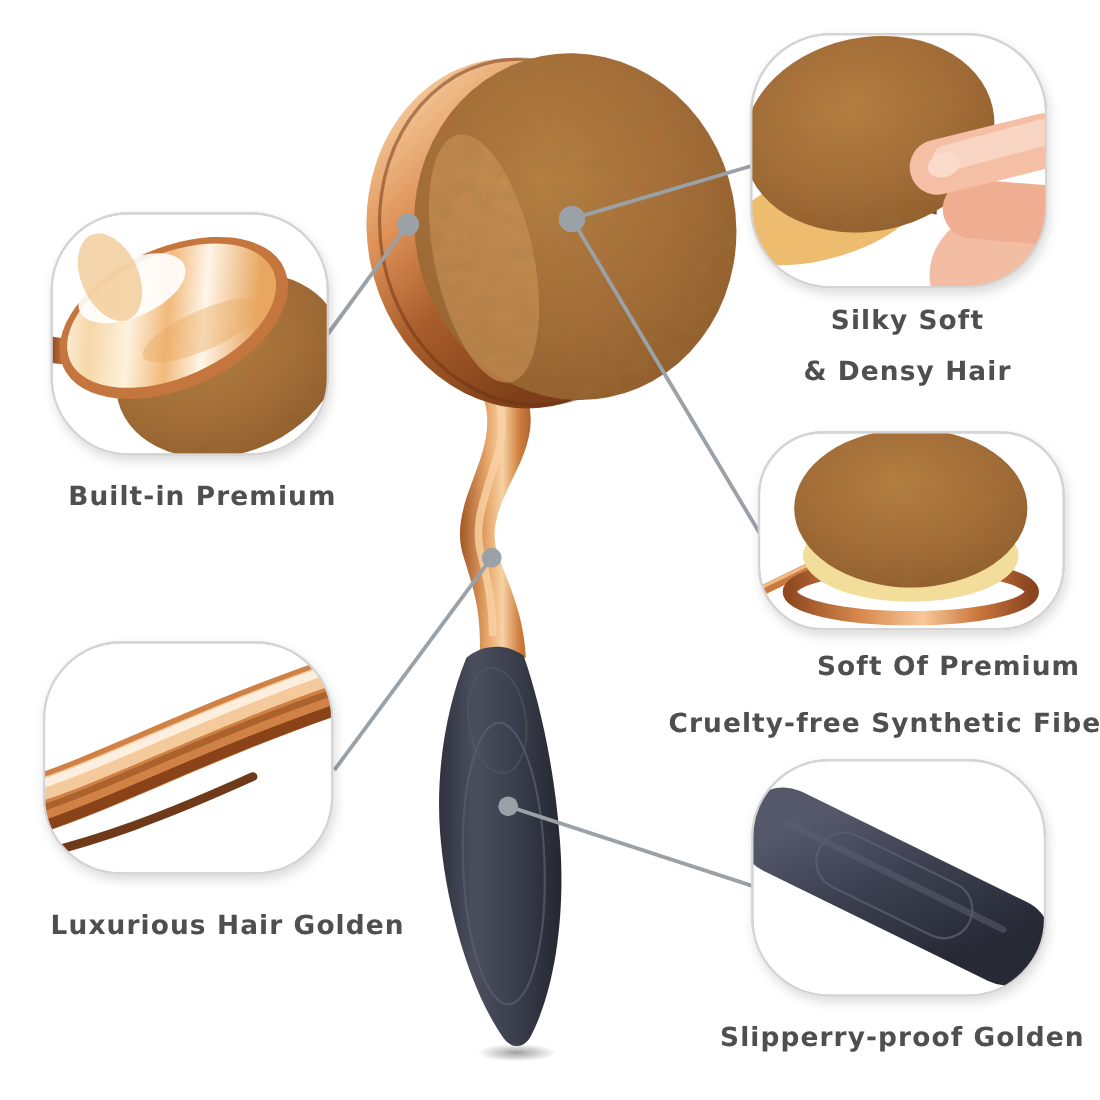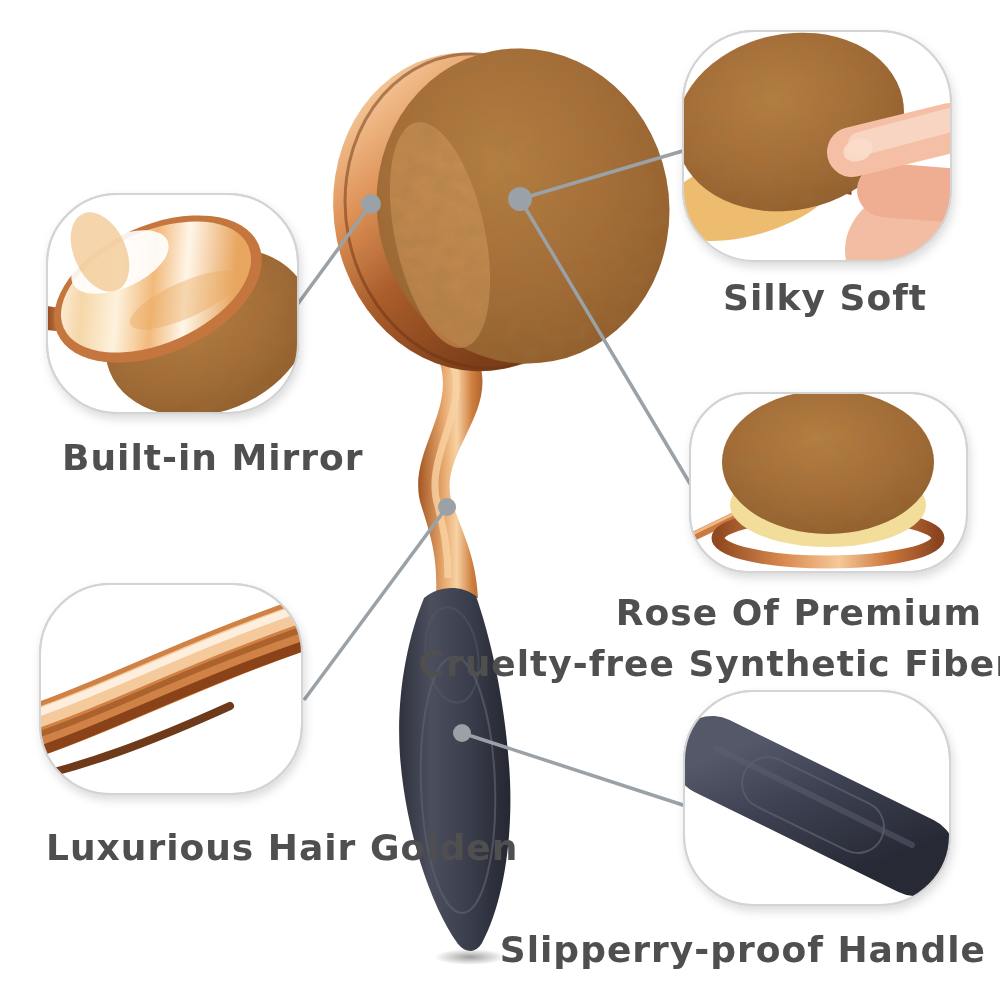--- a/index.html
+++ b/index.html
@@ -1,19 +1,19 @@
 <!DOCTYPE html>
 <html><head>
 <meta charset="utf-8">
 <style>
   html,body{margin:0;padding:0;background:#ffffff;}
   .stage{position:relative;width:1000px;height:1000px;overflow:hidden;background:#ffffff;
          font-family:"DejaVu Sans",sans-serif;}
   .art{position:absolute;left:0;top:0;width:1000px;height:1000px;}
-  .label{position:absolute;font-weight:700;font-size:36px;color:#4f4f4f;
+  .label{position:absolute;font-weight:700;font-size:24px;color:#4f4f4f;
          letter-spacing:1px;white-space:nowrap;}
   .label.center{text-align:center;}
   .label.right{text-align:right;}
 </style>
 </head>
 <body>
 
 <div class="stage">
 
 <svg class="art" viewBox="0 0 1000 1000">
@@ -197,22 +197,23 @@
       <circle cx="714" cy="756" r="26" fill="url(#gRoseH)"></circle>
       <line x1="712" y1="756" x2="916" y2="856" stroke="url(#gGripDiag)" stroke-width="80" stroke-linecap="round"></line>
       <line x1="716" y1="748" x2="912" y2="845" stroke="#5e6172" stroke-width="6" opacity="0.5" stroke-linecap="round"></line>
       <rect x="737" y="779" width="152" height="52" rx="26" fill="none" stroke="#5b5e6e" stroke-width="2" opacity="0.8" transform="rotate(26 813 805)"></rect>
     </g>
     <rect x="684" y="691" width="266" height="214" rx="70" fill="none" stroke="#d4d4d4" stroke-width="2"></rect>
   </g>
 </svg>
 
   <div class="label center" style="left:695px;top:277px;width:260px;">Silky Soft</div>
-
-  <div class="label" style="left:62px;top:437px;">Built-in Mirror</div>
-
-  <div class="label right" style="right:18px;top:592px;">Rose Of Premium</div>
+  <div class="label center" style="left:685px;top:323px;width:280px;">&amp; Densy Hair</div>
+
+  <div class="label" style="left:62px;top:437px;">Built-in Premium</div>
+
+  <div class="label right" style="right:18px;top:592px;">Soft Of Premium</div>
   <div class="label right" style="right:-14px;top:643px;">Cruelty-free Synthetic Fiber</div>
 
   <div class="label" style="left:46px;top:827px;">Luxurious Hair Golden</div>
 
-  <div class="label right" style="right:14px;top:929px;">Slipperry-proof Handle</div>
+  <div class="label right" style="right:14px;top:929px;">Slipperry-proof Golden</div>
 </div>
 
 </body></html>

